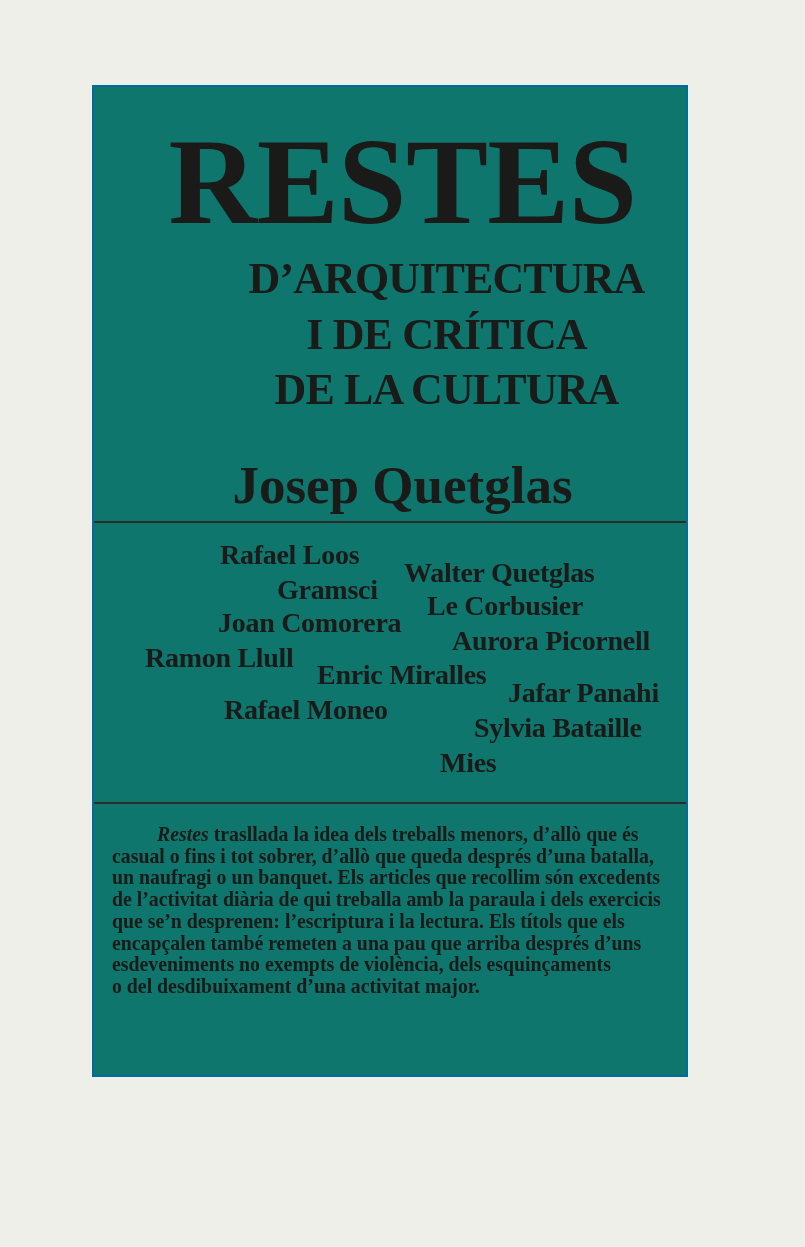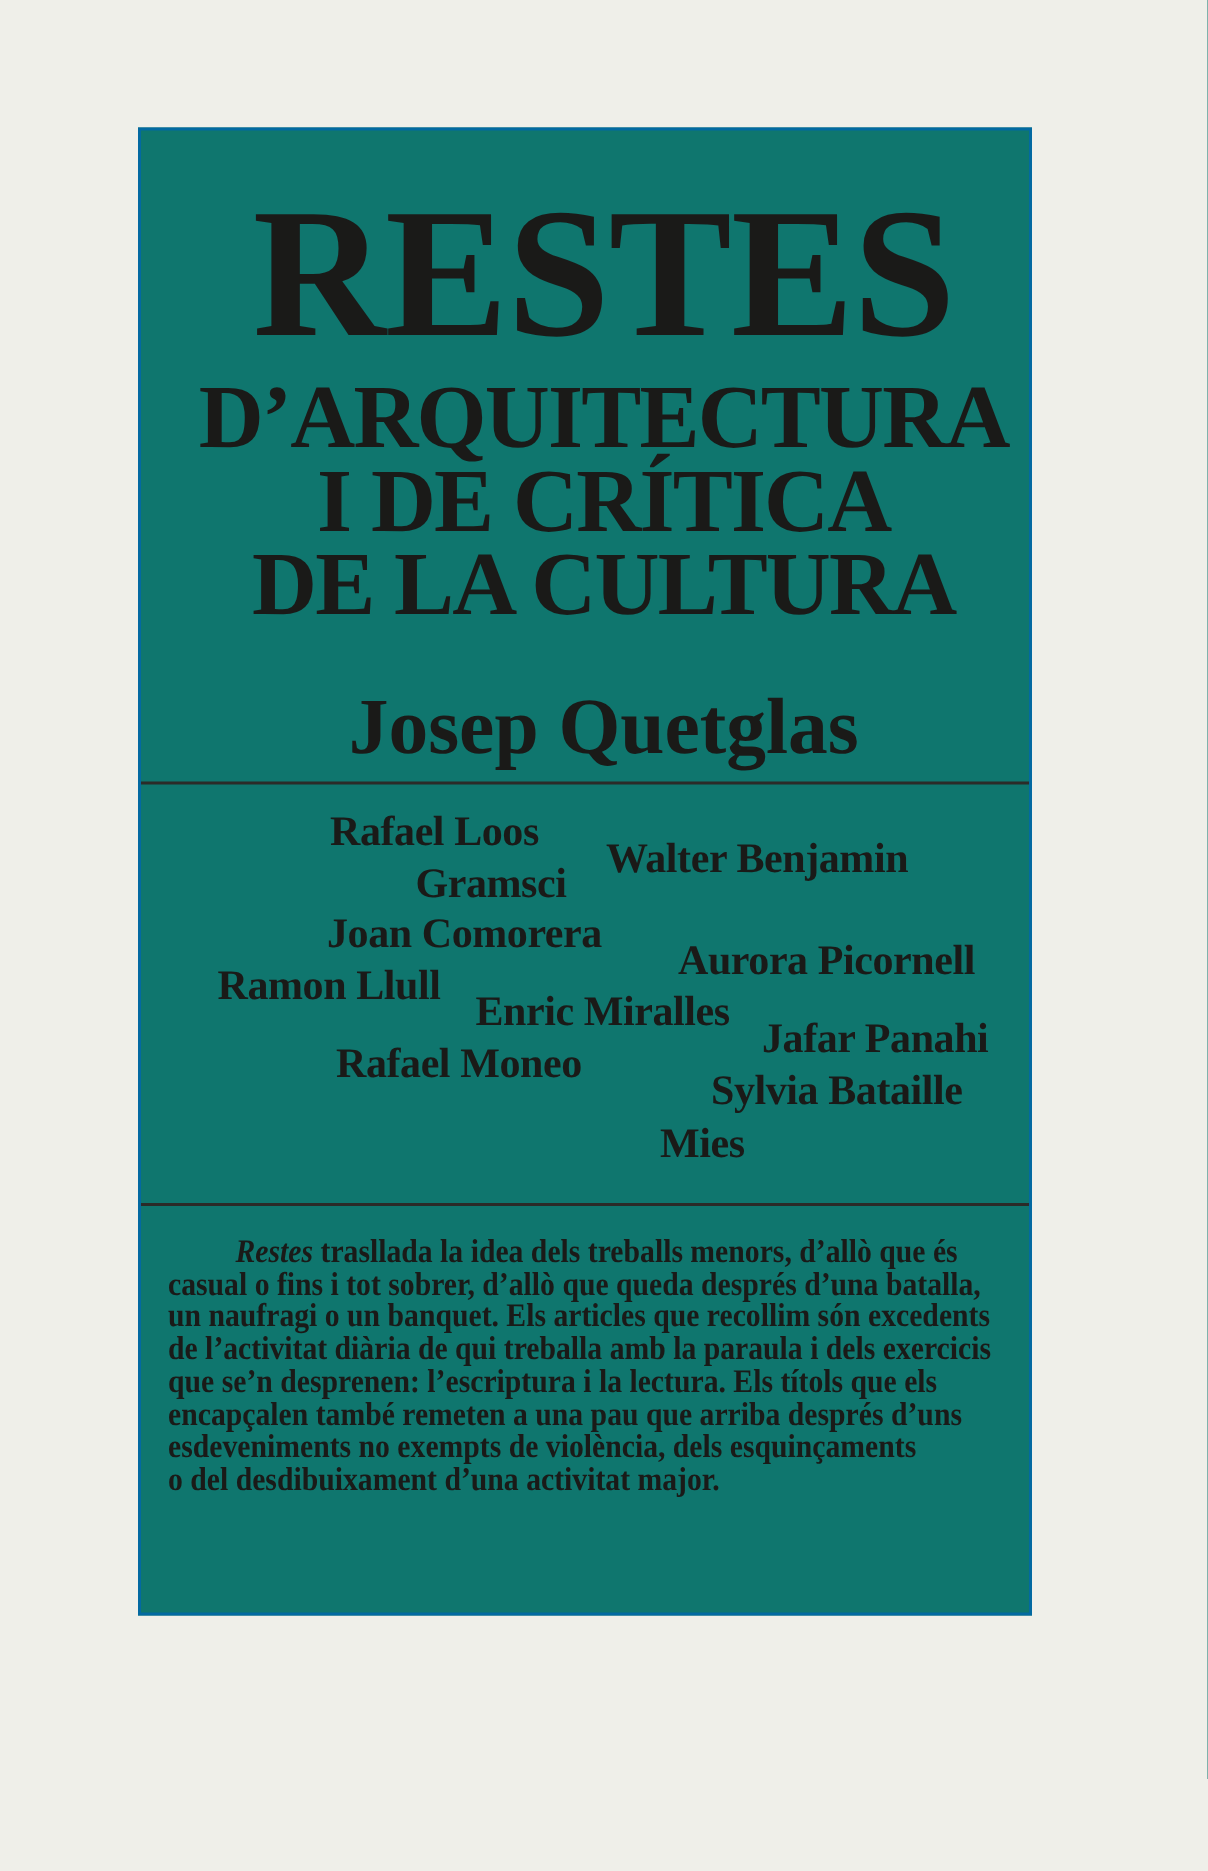--- a/index.html
+++ b/index.html
@@ -44,23 +44,24 @@
     white-space: nowrap;
   }
   .main-title {
     top: 33px;
     font-size: 123px;
     line-height: 123px;
     letter-spacing: -0.005em;
   }
   .subtitle {
     top: 164px;
-    font-size: 60px;
+    font-size: 44px;
     line-height: 55.5px;
     letter-spacing: -0.02em;
+    margin-left: 44px;
   }
   .author {
     top: 344px;
     font-size: 53px;
     line-height: 53px;
     margin-top: 28px;
   }
 
   .name {
     position: absolute;
@@ -95,22 +96,23 @@
   <div class="tline subtitle">
     <div>D’ARQUITECTURA</div>
     <div>I DE CRÍTICA</div>
     <div>DE LA CULTURA</div>
   </div>
   <div class="tline author">Josep Quetglas</div>
 
   <div class="divider d1"></div>
 
   <div class="name" style="left:126px;top:454px">Rafael Loos</div>
-  <div class="name" style="left:310px;top:472px">Walter Benjamin</div>
+  <div class="name" style="left:310px;top:472px">Walter Quetglas</div>
   <div class="name" style="left:183px;top:489px">Gramsci</div>
+  <div class="name" style="left:333px;top:505px">Le Corbusier</div>
   <div class="name" style="left:124px;top:522px">Joan Comorera</div>
   <div class="name" style="left:358px;top:540px">Aurora Picornell</div>
   <div class="name" style="left:51px;top:557px">Ramon Llull</div>
   <div class="name" style="left:223px;top:574px">Enric Miralles</div>
   <div class="name" style="left:414px;top:592px">Jafar Panahi</div>
   <div class="name" style="left:130px;top:609px">Rafael Moneo</div>
   <div class="name" style="left:380px;top:627px">Sylvia Bataille</div>
   <div class="name" style="left:346px;top:662px">Mies</div>
 
   <div class="divider d2"></div>

